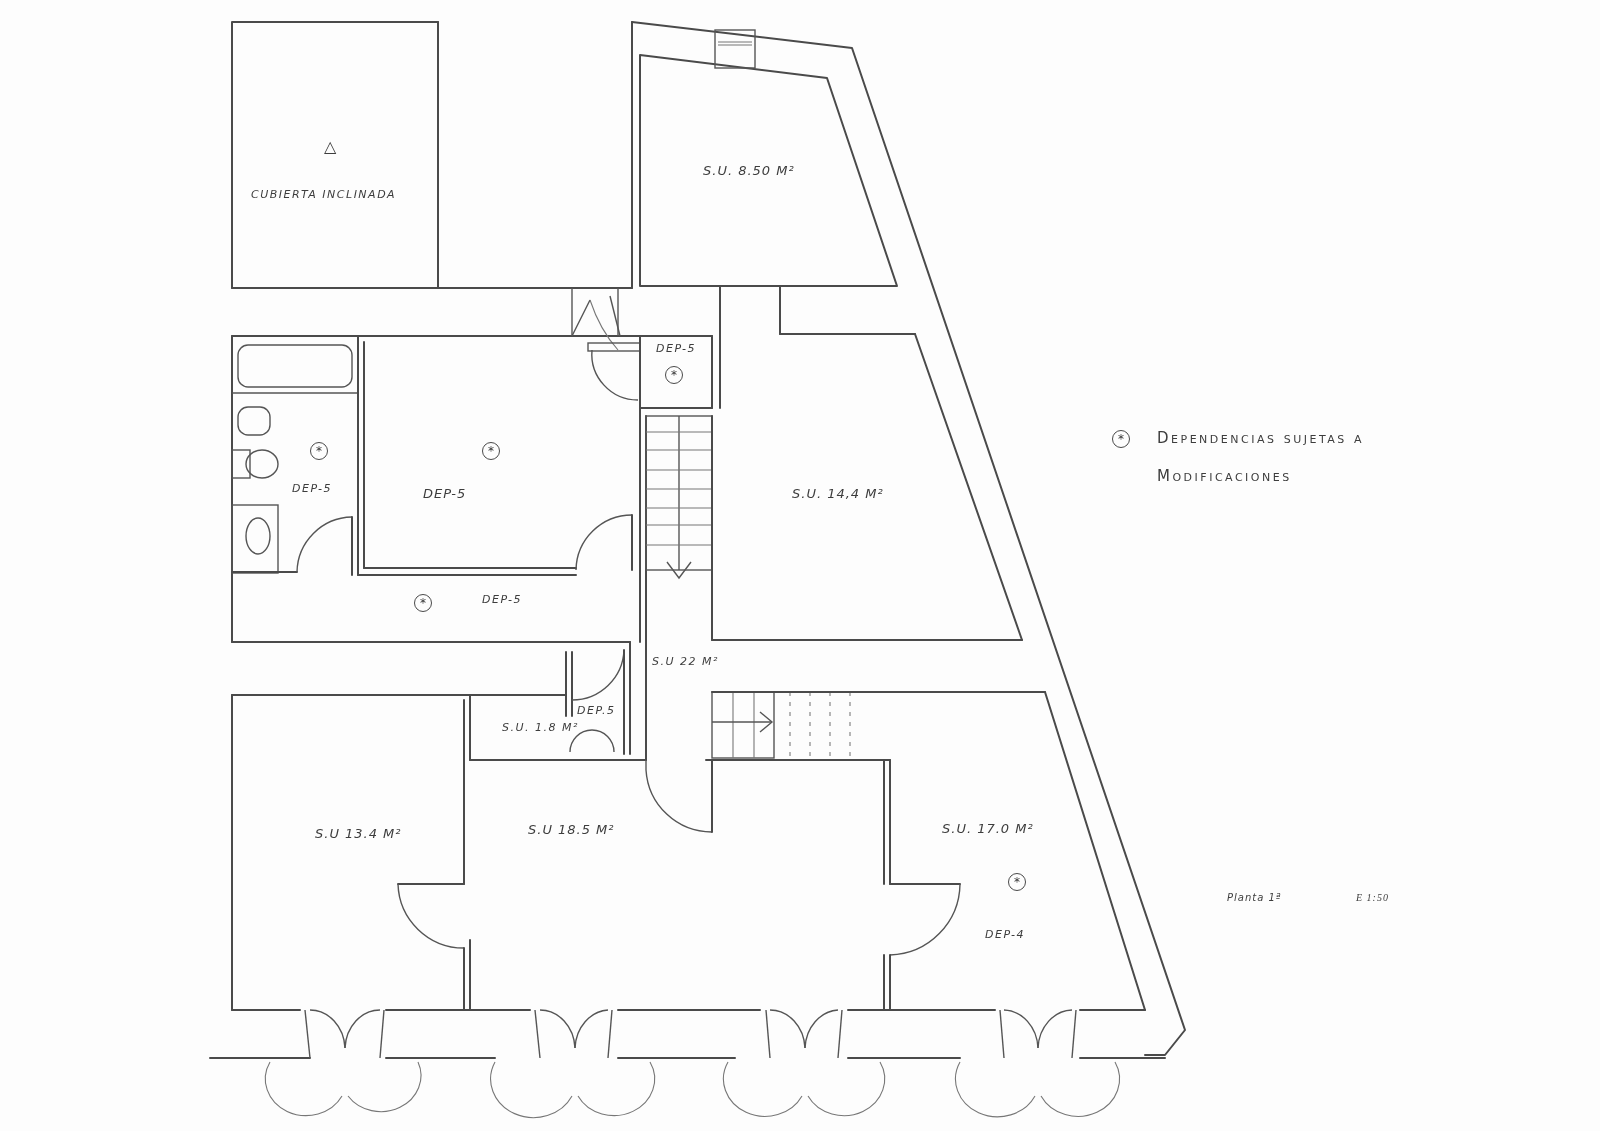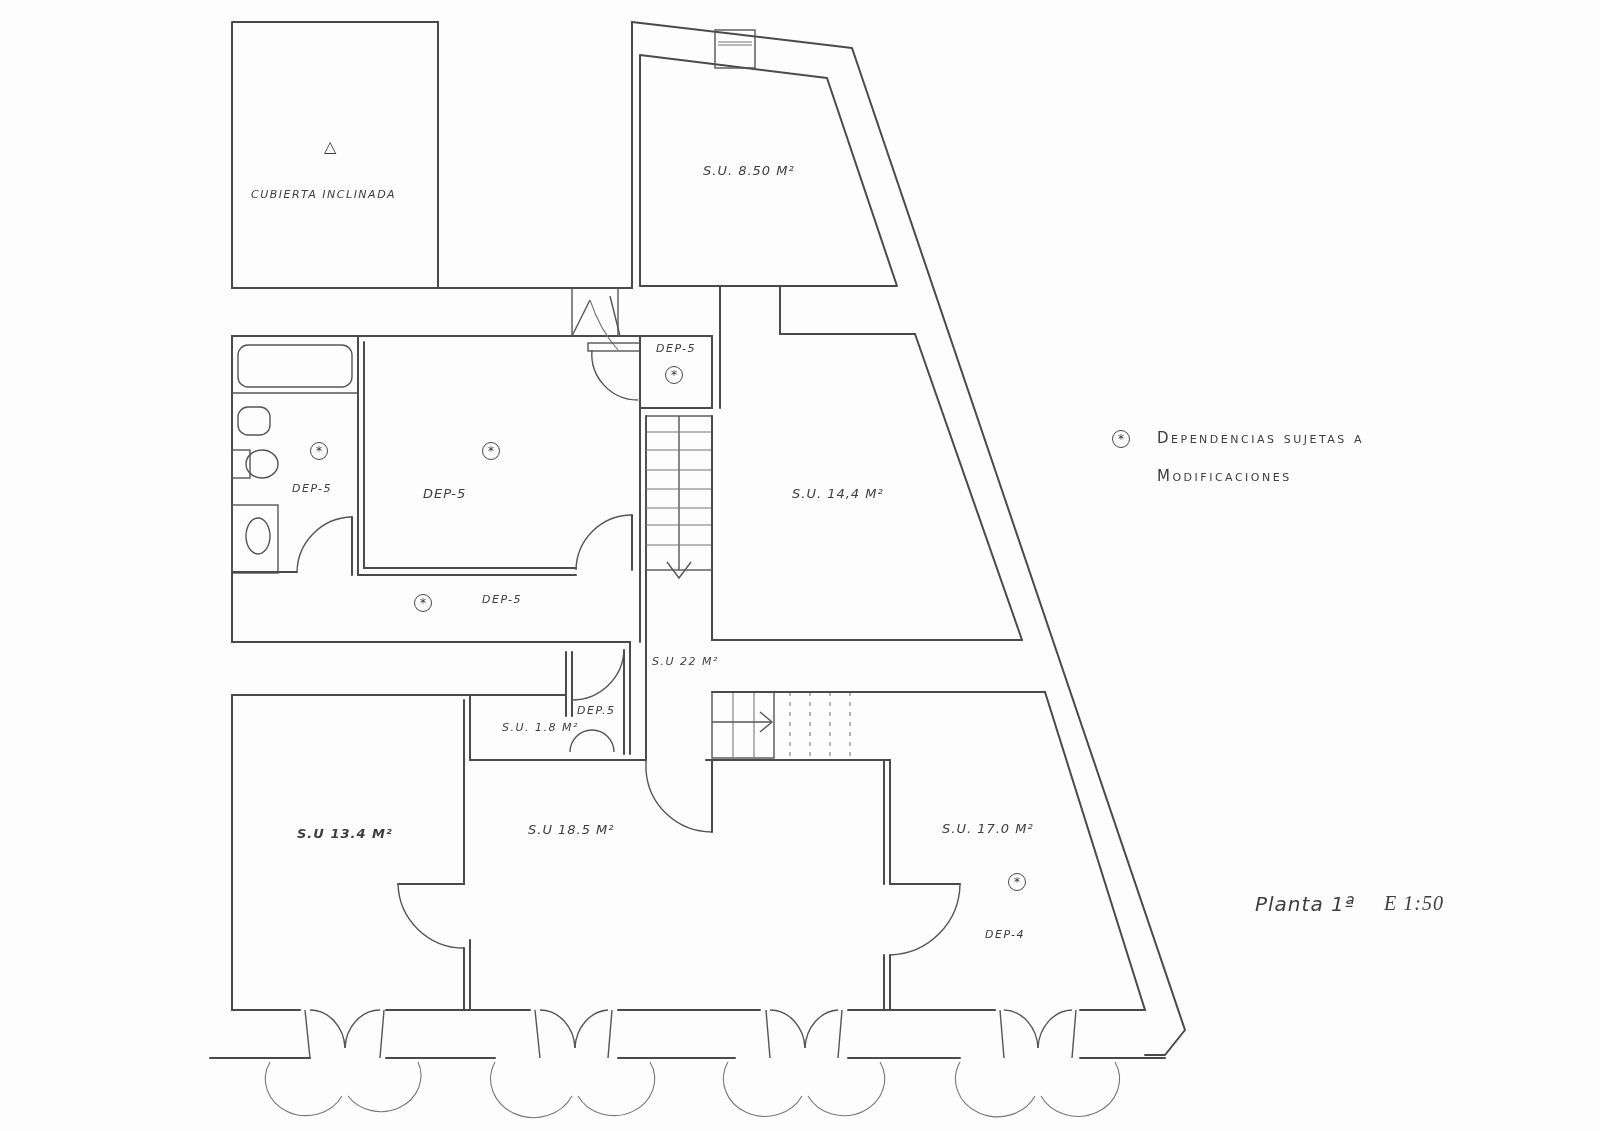--- a/index.html
+++ b/index.html
@@ -6,21 +6,21 @@
     body { width: 1600px; height: 1131px; overflow: hidden; position: relative; }
     .sheet { position: absolute; left: 0; top: 0; width: 1600px; height: 1131px; background: #fdfdfd; }
     svg.plan { position: absolute; left: 0; top: 0; }
     .w { stroke: #4a4a4a; stroke-width: 2; fill: none; stroke-linecap: round; stroke-linejoin: round; }
     .wt { stroke: #555; stroke-width: 1.4; fill: none; }
     .thin { stroke: #777; stroke-width: 1.1; fill: none; }
     .dash { stroke: #888; stroke-width: 1.2; fill: none; stroke-dasharray: 4 6; }
     .lbl { position: absolute; font-family: "DejaVu Sans", sans-serif; color: #3d3d3d; font-size: 13px; letter-spacing: 1px; white-space: nowrap; font-style: italic; }
     .lbl.small { font-size: 11px; letter-spacing: 1.5px; }
     .lbl.legend { font-size: 15px; letter-spacing: 2.5px; font-variant: small-caps; font-style: normal; }
-    .lbl.title { font-size: 20px; letter-spacing: 1px; margin-left: 28px; }
+    .lbl.title { font-size: 10px; letter-spacing: 1px; }
     .mark { position: absolute; width: 16px; height: 16px; border: 1.6px solid #4a4a4a; border-radius: 50%; font-family: "DejaVu Sans", sans-serif; font-size: 12px; line-height: 16px; text-align: center; color: #333; }
   </style>
 </head>
 <body>
 
 <div class="sheet">
   <svg class="plan" width="1600" height="1131" viewBox="0 0 1600 1131">
 
     <g>
       <rect class="w" x="232" y="22" width="206" height="266"></rect>
@@ -200,21 +200,21 @@
   <span class="lbl" style="left:423px;top:486px;">DEP-5</span>
 
   <span class="mark" style="left:414px;top:594px;">*</span>
   <span class="lbl small" style="left:482px;top:593px;">DEP-5</span>
 
   <span class="lbl" style="left:792px;top:486px;">S.U. 14,4 M²</span>
   <span class="lbl small" style="left:652px;top:655px;font-style:italic;">S.U 22 M²</span>
   <span class="lbl small" style="left:577px;top:704px;">DEP.5</span>
   <span class="lbl small" style="left:486px;top:721px;margin-left:16px;">S.U. 1.8 M²</span>
 
-  <span class="lbl" style="left:297px;top:826px;font-weight:bold;">S.U 13.4 M²</span>
+  <span class="lbl" style="left:315px;top:826px;">S.U 13.4 M²</span>
   <span class="lbl" style="left:528px;top:822px;">S.U 18.5 M²</span>
   <span class="lbl" style="left:942px;top:821px;">S.U. 17.0 M²</span>
   <span class="mark" style="left:1008px;top:873px;">*</span>
   <span class="lbl small" style="left:985px;top:928px;">DEP-4</span>
 
   <span class="mark" style="left:1112px;top:430px;">*</span>
   <span class="lbl legend" style="left:1157px;top:429px;text-align:center;">Dependencias sujetas a</span>
   <span class="lbl legend" style="left:1157px;top:467px;text-align:center;">Modificaciones</span>
 
   <span class="lbl title" style="left:1227px;top:892px;">Planta 1ª</span>

